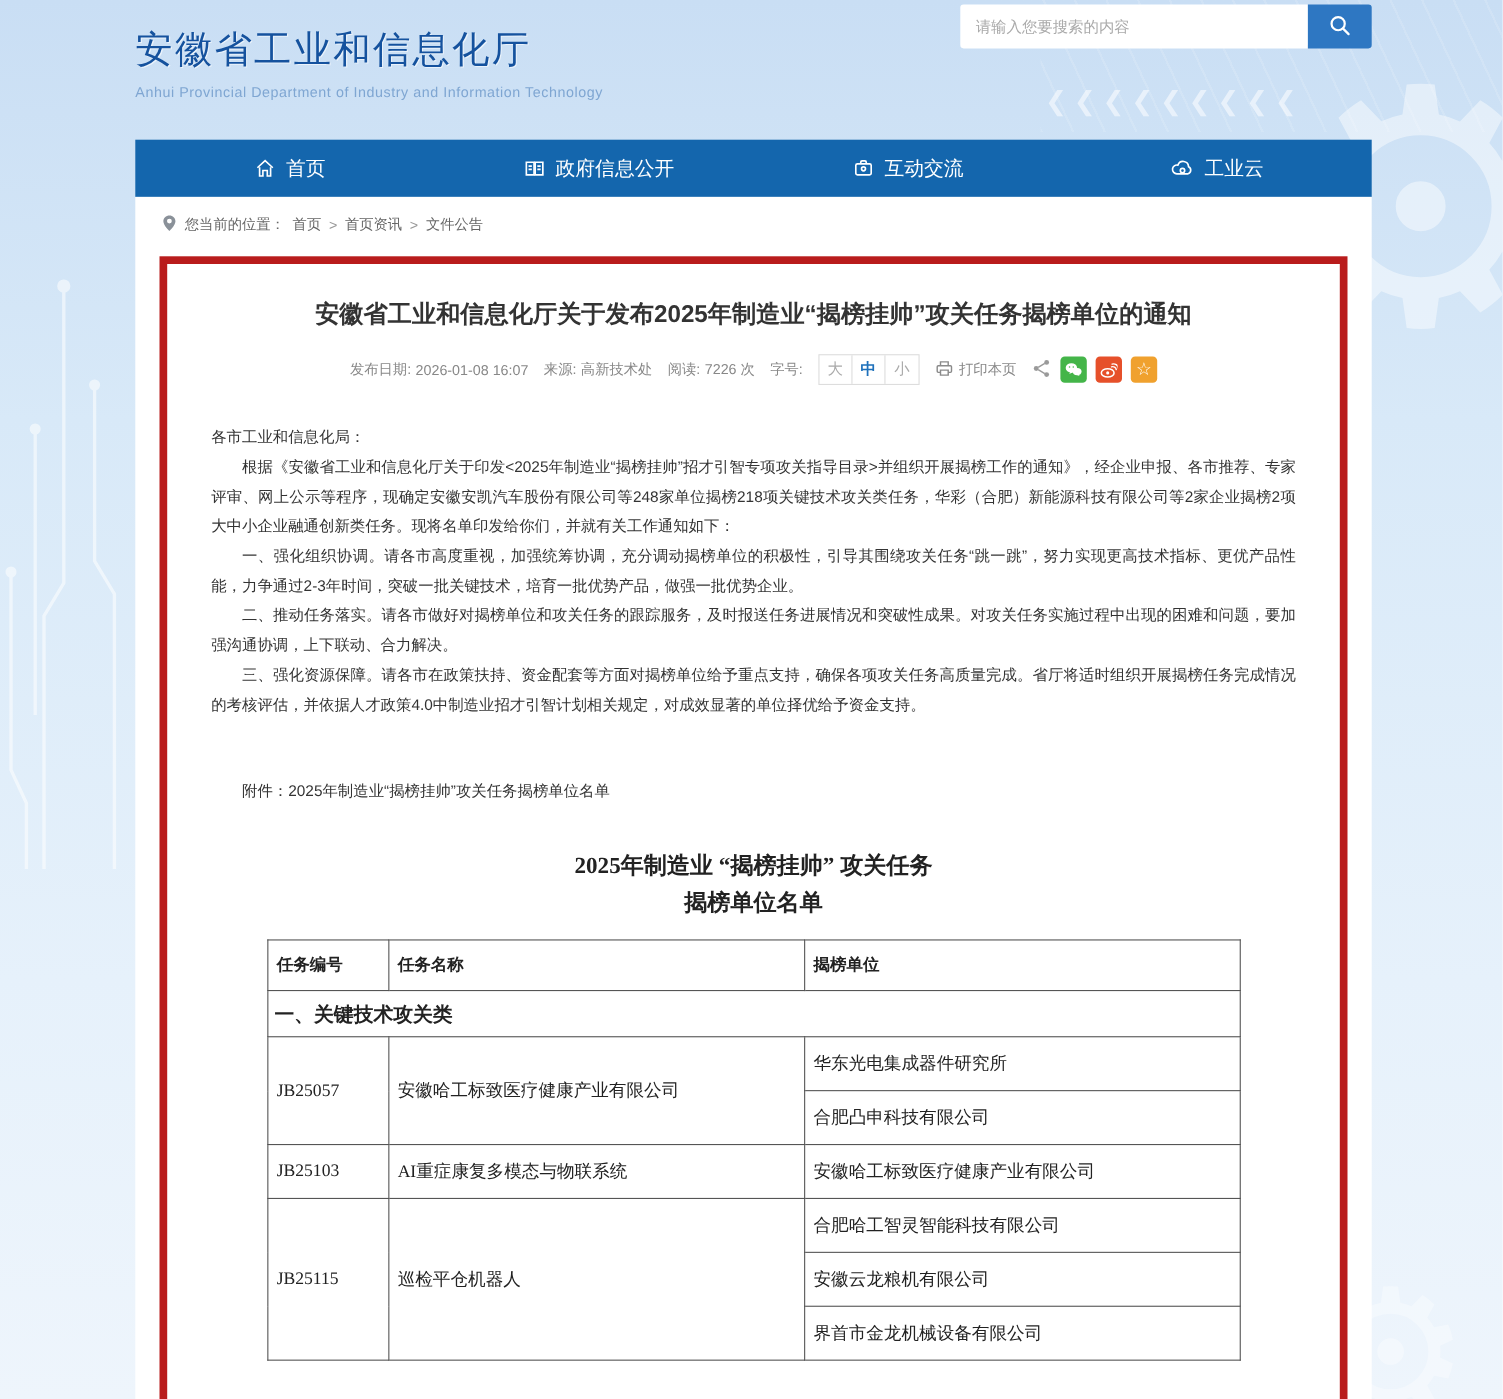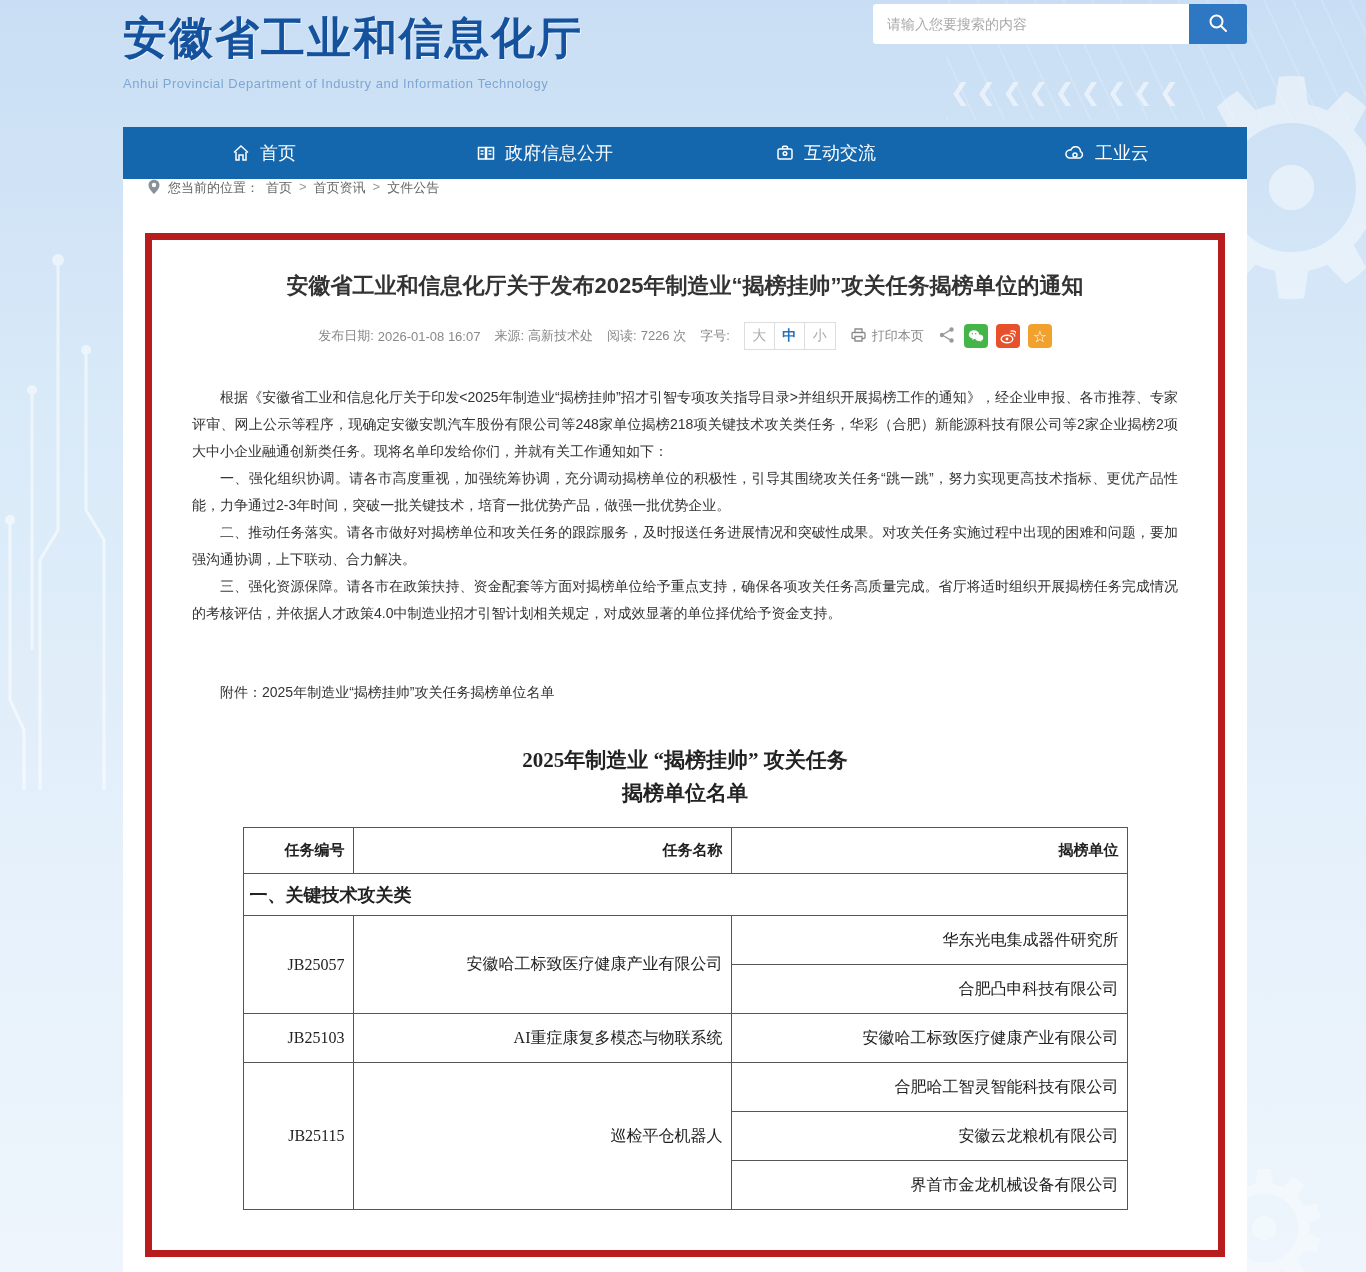--- a/index.html
+++ b/index.html
@@ -15,39 +15,39 @@
   .bg-gear { right:-60px; top:40px; font-size:300px; color:rgba(255,255,255,.45); line-height:1; }
   .bg-gear2 { right:30px; top:1150px; font-size:160px; color:rgba(255,255,255,.35); line-height:1; }
   .bg-chevrons { left:950px; top:78px; font-size:24px; letter-spacing:6px; color:rgba(255,255,255,.55); font-weight:bold; }
   .bg-grid { right:0; top:0; width:420px; height:120px;
     background:repeating-linear-gradient(65deg, rgba(255,255,255,.22) 0 2px, transparent 2px 26px); opacity:.6; }
 
   .shell { position:relative; z-index:1; width:1124px; margin-left:123px; }
 
   
   .header { height:127px; position:relative; }
-  .logo-title { padding-top:9px; font-size:44px; font-weight:bold; color:#15529e; letter-spacing:2px;
+  .logo-title { padding-top:22px; font-size:34px; font-weight:normal; color:#15529e; letter-spacing:2px;
     text-shadow:1px 1px 0 rgba(255,255,255,.6); }
   .logo-sub { font-size:13px; color:#7fa6d2; margin-top:8px; letter-spacing:.5px; }
   .searchbar { position:absolute; right:0; top:4px; width:374px; height:40px; display:flex; }
   .search-input { flex:1; height:40px; border:none; outline:none; padding:0 14px; font-size:14px;
     color:#333; background:#fff; border-radius:3px 0 0 3px; font-family:inherit; }
   .search-input::placeholder { color:#aaa; }
   .search-btn { width:58px; height:40px; background:#2e77c2; border:none; border-radius:0 3px 3px 0;
     display:flex; align-items:center; justify-content:center; cursor:pointer; }
 
   
   .navbar { height:52px; background:#1466ad; display:flex; align-items:stretch; }
   .nav-item { flex:1; display:flex; align-items:center; justify-content:center; gap:9px;
     color:#fff; font-size:18px; cursor:pointer; }
   .nav-item svg { display:block; }
 
   
   .content { background:#fff; min-height:1093px; padding-bottom:30px; }
-  .breadcrumb { height:50px; display:flex; gap:7px; padding:0 24px; font-size:13px; color:#666; }
+  .breadcrumb { height:50px; display:flex; align-items:center; gap:7px; padding:0 24px; font-size:13px; color:#666; }
   .breadcrumb a { color:#666; text-decoration:none; cursor:pointer; }
   .crumb-sep { color:#999; }
 
   .article-box { margin:4px 22px 0 22px; border:7px solid #b91c1c; padding:28px 40px 40px 40px; background:#fff; }
   .article-title { font-size:22px; font-weight:bold; color:#333; text-align:center; line-height:1.65;
     max-width:1000px; margin:0 auto; }
   .meta-row { margin-top:18px; display:flex; align-items:center; justify-content:center; gap:14px;
     font-size:13px; color:#888; }
   .meta-item { display:flex; align-items:center; gap:4px; }
   .fontsize-ctl { display:flex; border:1px solid #ddd; background:#fff; }
@@ -66,21 +66,21 @@
   .article-body { margin-top:34px; font-size:14px; line-height:27px; color:#333; text-align:justify; }
   .article-body p { text-indent:2em; }
   .article-body p.no-indent { text-indent:0; }
   .attachment { margin-top:52px; text-indent:2em; font-size:14px; color:#333; }
 
   
   .annex-title { margin-top:38px; text-align:center; font-family:"Liberation Serif","DejaVu Serif",serif;
     font-weight:bold; font-size:21px; color:#222; line-height:1.55; }
   .annex-table { margin:18px auto 0 auto; border-collapse:collapse;
     font-family:"Liberation Serif","DejaVu Serif",serif; font-size:16px; color:#222; }
-  .annex-table th, .annex-table td { border:1px solid #555; text-align:right; vertical-align:middle; padding:4px 8px; }
+  .annex-table th, .annex-table td { border:1px solid #555; text-align:left; vertical-align:middle; padding:4px 8px; }
   .annex-table th { font-family:"Liberation Sans","DejaVu Sans",sans-serif; font-size:15px;
     font-weight:bold; height:46px; }
   .annex-table .section-row td { font-family:"Liberation Sans","DejaVu Sans",sans-serif; font-size:18px;
     font-weight:bold; text-align:left; height:42px; padding-left:6px; }
   .annex-table td.code { width:110px; }
   .annex-table td.task { width:378px; }
   .annex-table td.unit { width:396px; height:49px; }
 </style>
 </head>
 <body>
@@ -241,20 +241,21 @@
                 <circle cx="7" cy="10" r="1.4" fill="#fff"></circle>
                 <path d="M10.5 4.5 C12.5 3.8 14.5 5 14.8 7" fill="none" stroke="#fff" stroke-width="1.3" stroke-linecap="round"></path>
                 <path d="M11 2 C13.8 1.2 16.3 3 16.6 5.6" fill="none" stroke="#fff" stroke-width="1.3" stroke-linecap="round"></path>
               </svg>
           </span>
           <span class="share-sq sq-star">☆</span>
         </span>
       </div>
 
       <div class="article-body">
+        <p class="no-indent">各市工业和信息化局：</p>
         <p>根据《安徽省工业和信息化厅关于印发&lt;2025年制造业“揭榜挂帅”招才引智专项攻关指导目录&gt;并组织开展揭榜工作的通知》，经企业申报、各市推荐、专家评审、网上公示等程序，现确定安徽安凯汽车股份有限公司等248家单位揭榜218项关键技术攻关类任务，华彩（合肥）新能源科技有限公司等2家企业揭榜2项大中小企业融通创新类任务。现将名单印发给你们，并就有关工作通知如下：</p>
         <p>一、强化组织协调。请各市高度重视，加强统筹协调，充分调动揭榜单位的积极性，引导其围绕攻关任务“跳一跳”，努力实现更高技术指标、更优产品性能，力争通过2-3年时间，突破一批关键技术，培育一批优势产品，做强一批优势企业。</p>
         <p>二、推动任务落实。请各市做好对揭榜单位和攻关任务的跟踪服务，及时报送任务进展情况和突破性成果。对攻关任务实施过程中出现的困难和问题，要加强沟通协调，上下联动、合力解决。</p>
         <p>三、强化资源保障。请各市在政策扶持、资金配套等方面对揭榜单位给予重点支持，确保各项攻关任务高质量完成。省厅将适时组织开展揭榜任务完成情况的考核评估，并依据人才政策4.0中制造业招才引智计划相关规定，对成效显著的单位择优给予资金支持。</p>
         <p class="attachment">附件：2025年制造业“揭榜挂帅”攻关任务揭榜单位名单</p>
       </div>
 
       <div class="annex-title">
         <div>2025年制造业 “揭榜挂帅” 攻关任务</div>
         <div>揭榜单位名单</div>

